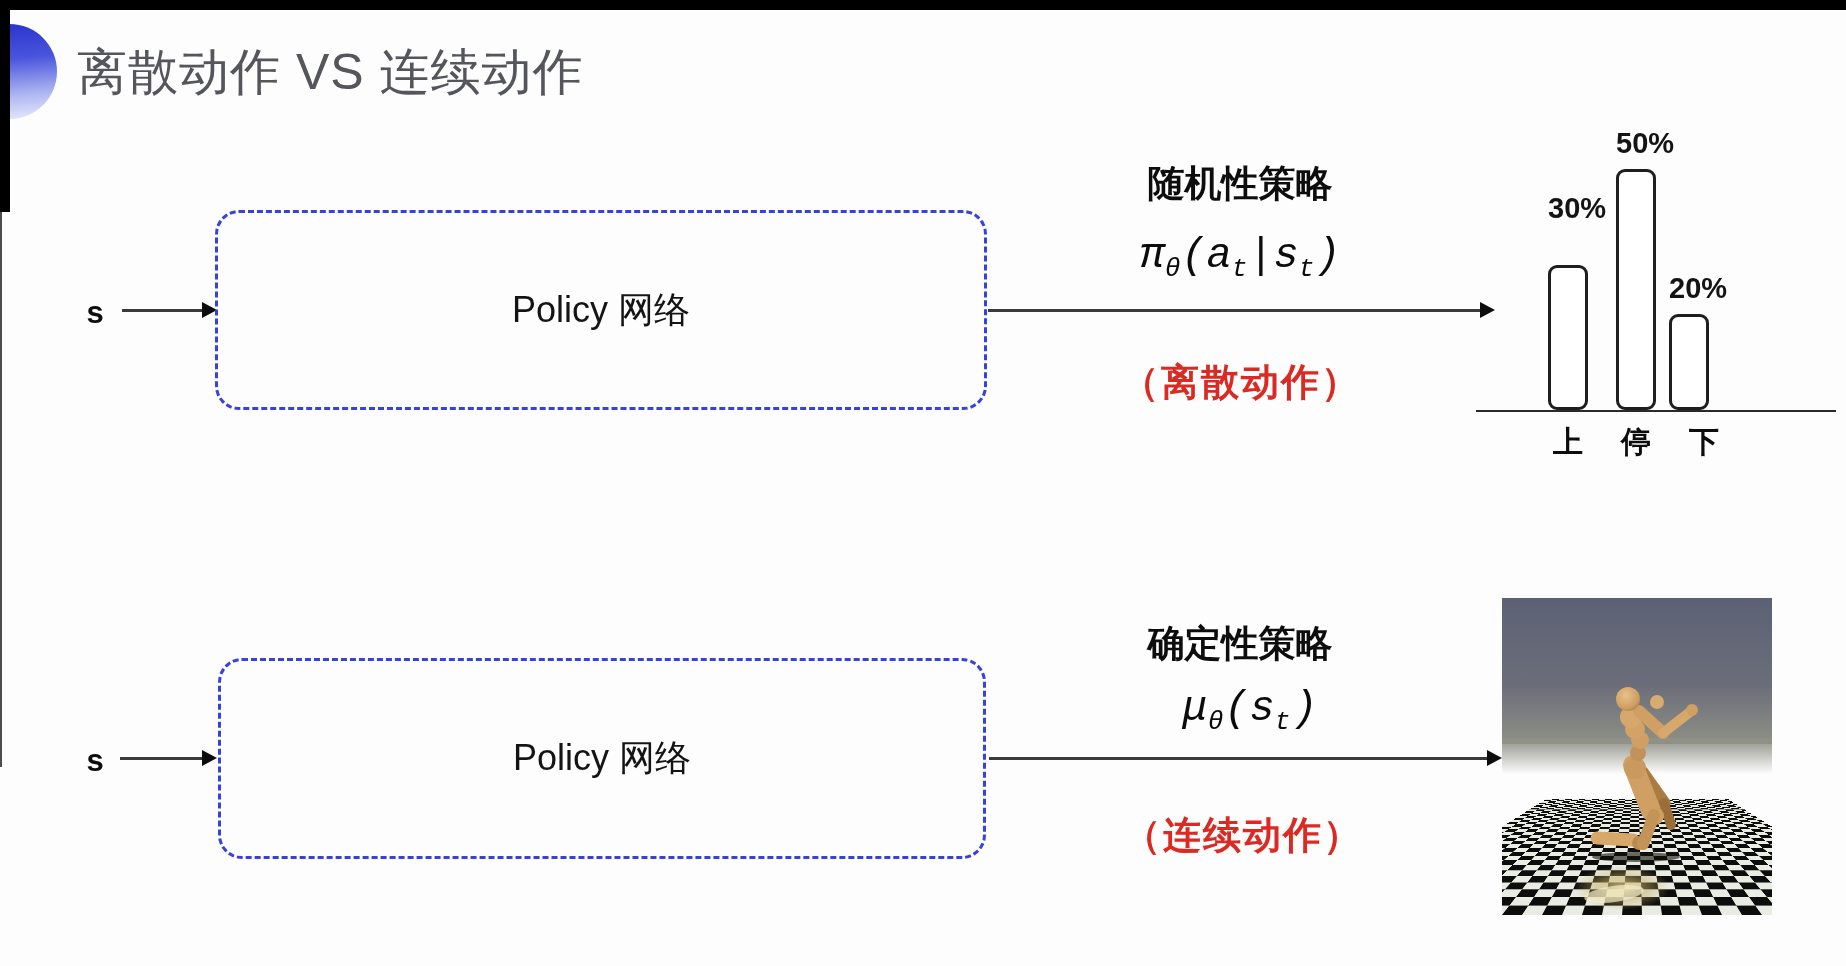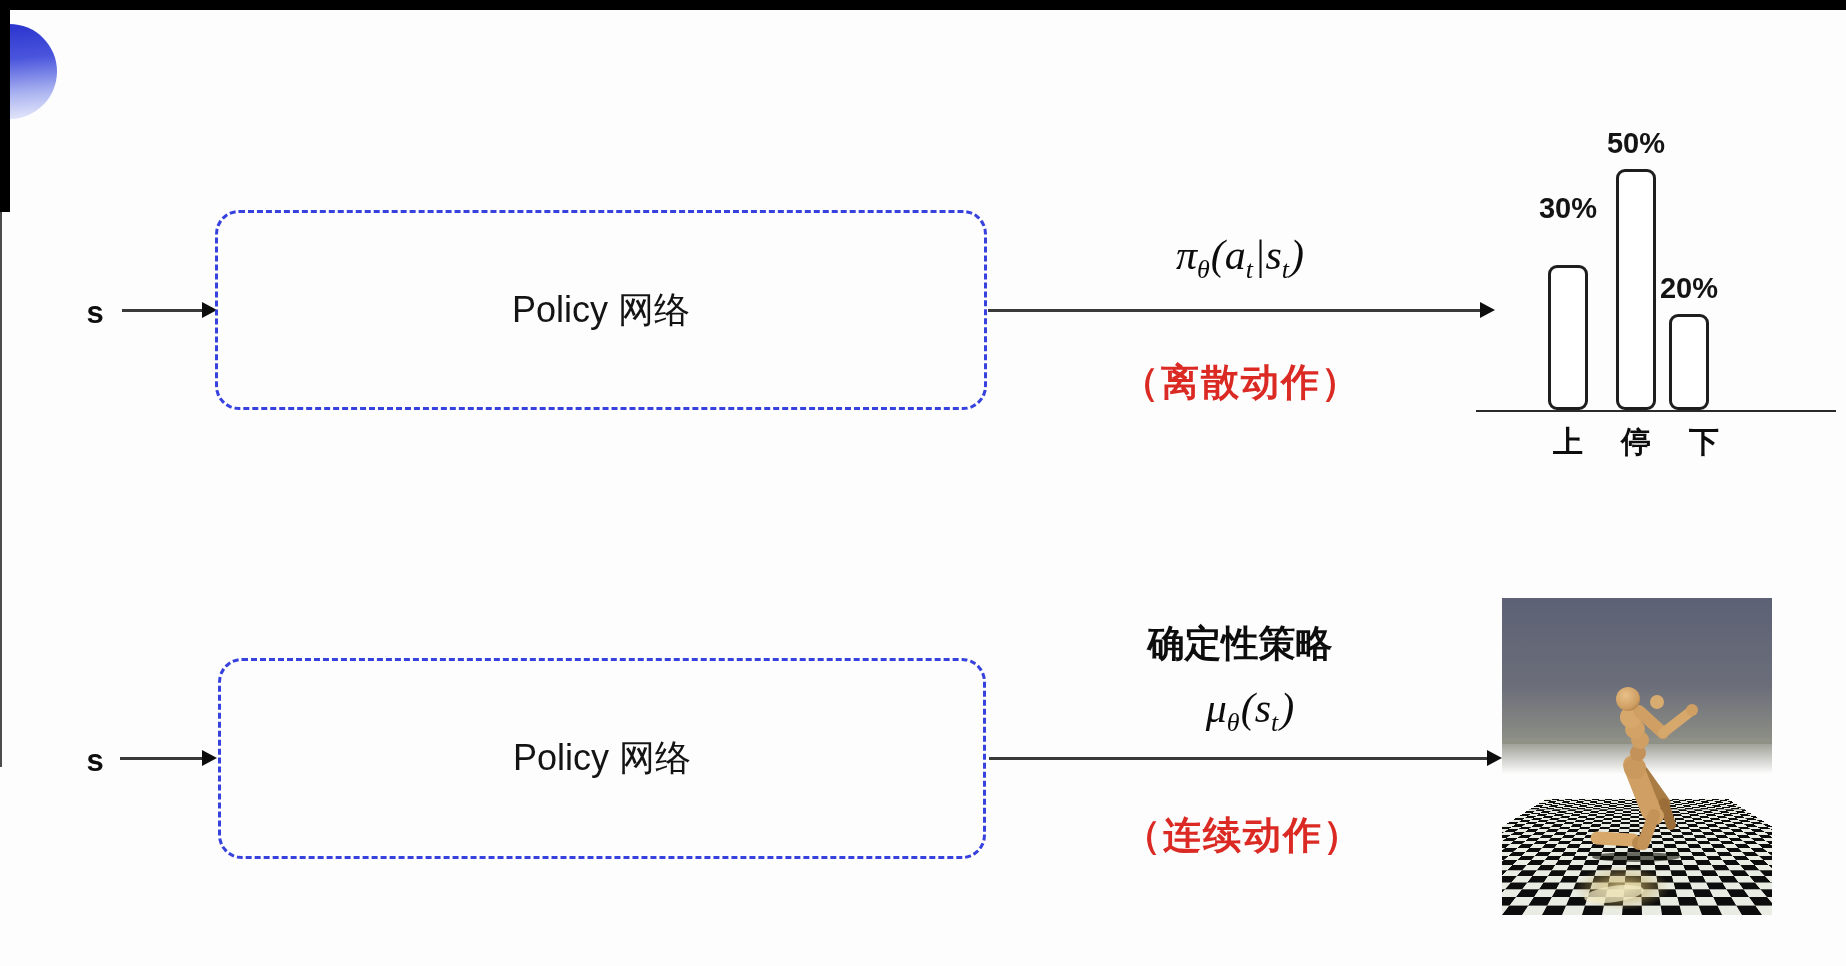--- a/index.html
+++ b/index.html
@@ -30,33 +30,33 @@
   .a-line{position:absolute;height:3px;background:#3a3a3a;}
   .a-head{position:absolute;width:0;height:0;border-top:8px solid transparent;border-bottom:8px solid transparent;border-left:15px solid #0d0d0d;}
   .net-box{
     position:absolute;box-sizing:border-box;border:3px dashed #3742de;border-radius:24px;
     display:flex;align-items:center;justify-content:center;background:transparent;
   }
   .net-label{font-size:36px;color:#141414;}
   .policy-type{position:absolute;transform:translate(-50%,-50%);font-size:37px;font-weight:600;color:#0d0d0d;white-space:nowrap;}
   .formula{
     position:absolute;transform:translate(-50%,-50%);
-    font-family:Liberation Serif, serif;font-style:italic;
+    font-family:Liberation Mono, monospace;font-style:italic;
     font-size:42px;color:#0c0c0c;white-space:nowrap;
   }
   .formula sub{font-size:26px;vertical-align:-9px;margin-right:1px;}
   .action-note{
     position:absolute;transform:translate(-50%,-50%);
     font-size:38px;font-weight:700;color:#da2a23;letter-spacing:2px;white-space:nowrap;
   }
 
   
   .chart{position:absolute;left:1476px;top:120px;width:362px;height:340px;}
   .chart .axis{position:absolute;left:0;top:290px;width:360px;height:2px;background:#2a2a2a;}
-  .chart-col{position:absolute;bottom:50px;width:40px;display:flex;flex-direction:column;align-items:center;}
+  .chart-col{position:absolute;bottom:50px;width:40px;display:flex;flex-direction:column;}
   .chart-col .pct{font-size:29px;font-weight:600;color:#141414;margin-bottom:9px;white-space:nowrap;}
   .chart-col .bar{width:40px;box-sizing:border-box;border:3px solid #1e1e1e;border-radius:9px;background:#ffffff;}
   .chart .cat{position:absolute;top:302px;transform:translateX(-50%);font-size:30px;font-weight:700;color:#0d0d0d;}
 
   
   .robot{position:absolute;left:1502px;top:598px;width:270px;height:317px;overflow:hidden;}
   .robot .sky{position:absolute;left:0;top:0;width:100%;height:146px;
     background:linear-gradient(180deg,#5c6175 0%,#6b6e79 60%,#8f9086 100%);}
   .robot .floor-wrap{position:absolute;left:0;top:143px;right:0;bottom:0;overflow:hidden;}
   .robot .floor{
@@ -77,32 +77,34 @@
 </head>
 <body>
 
 <div id="slide">
 
   <div class="bar-top"></div>
   <div class="bar-left"></div>
   <div class="line-left"></div>
 
   <div class="accent-circle"></div>
+  <div class="page-title">离散动作 VS 连续动作</div>
 
   <div class="s-label" style="left:95px;top:313px;">s</div>
   <div class="a-line" style="left:122px;top:309px;width:82px;"></div>
   <div class="a-head" style="left:202px;top:302px;"></div>
 
   <div class="net-box" style="left:215px;top:210px;width:772px;height:200px;">
     <span class="net-label">Policy 网络</span>
   </div>
 
   <div class="a-line" style="left:988px;top:309px;width:493px;"></div>
   <div class="a-head" style="left:1480px;top:302px;"></div>
 
+  <div class="policy-type" style="left:1240px;top:184px;">随机性策略</div>
 
   <div class="formula" style="left:1240px;top:258px;"><span>π</span><sub>θ</sub><span>(a</span><sub>t</sub><span>|s</span><sub>t</sub><span>)</span></div>
 
   <div class="action-note" style="left:1241px;top:382px;">（离散动作）</div>
 
   <div class="chart">
     <div class="chart-col" style="left:72px;gap:31px;">
       <span class="pct">30%</span>
       <div class="bar" style="height: 145px;"></div>
     </div>

